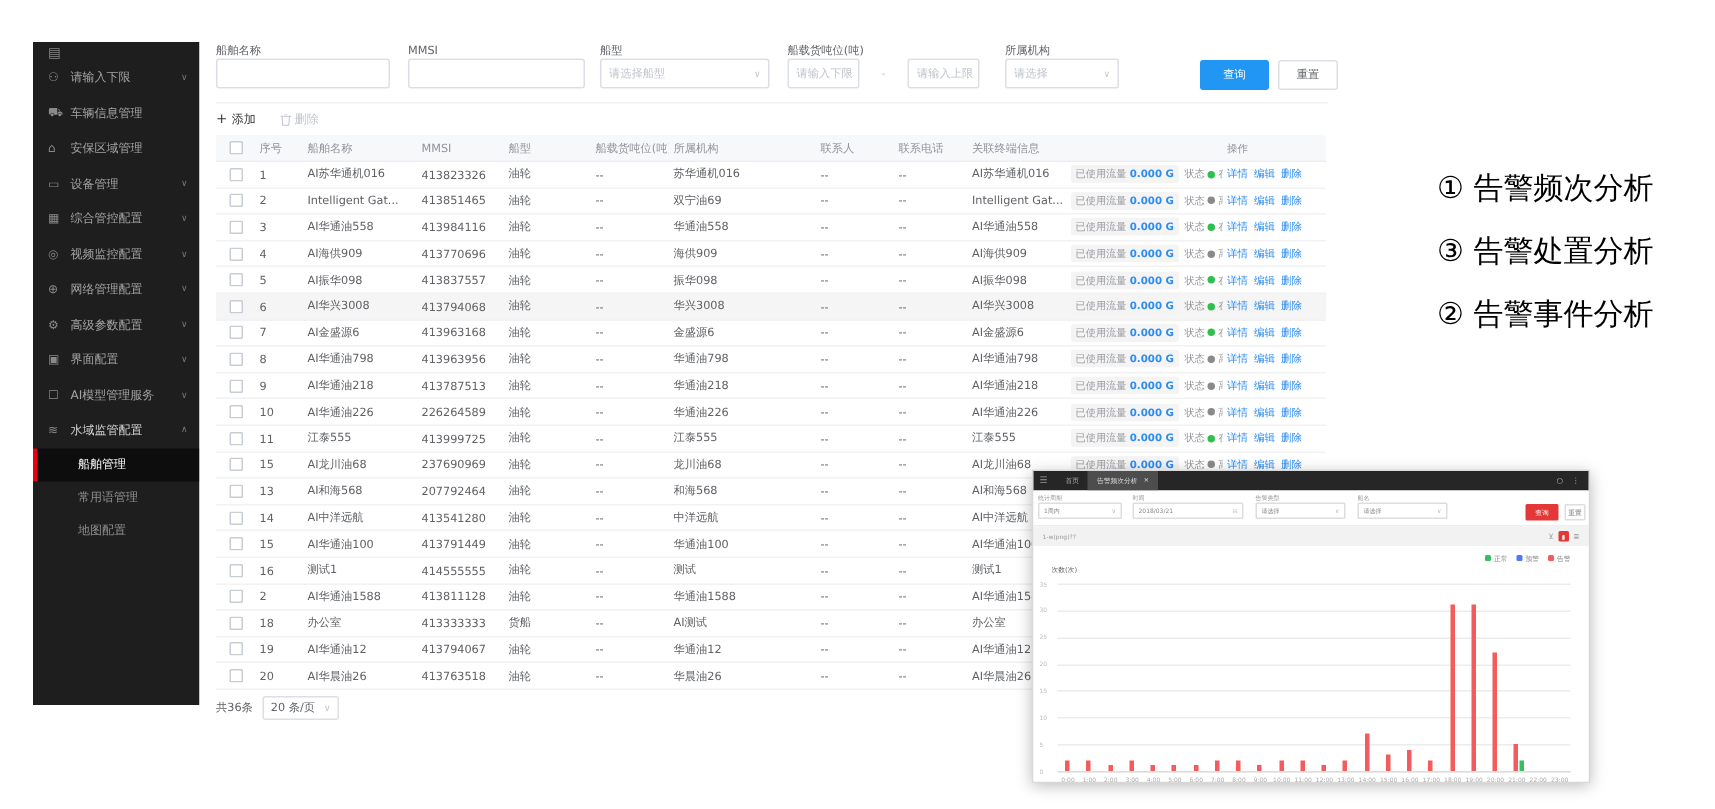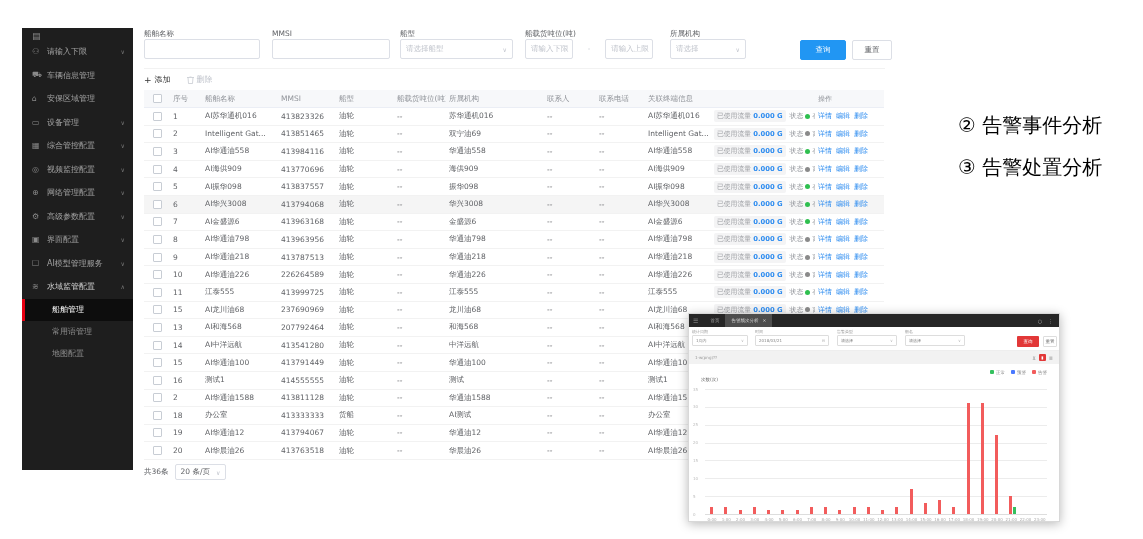--- a/index.html
+++ b/index.html
@@ -698,22 +698,23 @@
       <span>共36条</span>
       <span id="pagesize">
         <span>20 条/页</span>
         <span class="car">∨</span>
       </span>
     </div>
   </div>
 </div>
 
 <div id="annos">
+    <div>① 告警频次分析</div>
+    <div>③ 告警处置分析</div>
     <div>② 告警事件分析</div>
-    <div>③ 告警处置分析</div>
   </div>
 
 <div id="mini">
   <div class="titlebar">
     <span class="menu-ic">☰</span>
     <span class="tab">首页</span>
     <span class="tab active">
       <span>告警频次分析</span>
       <span>×</span>
     </span>

